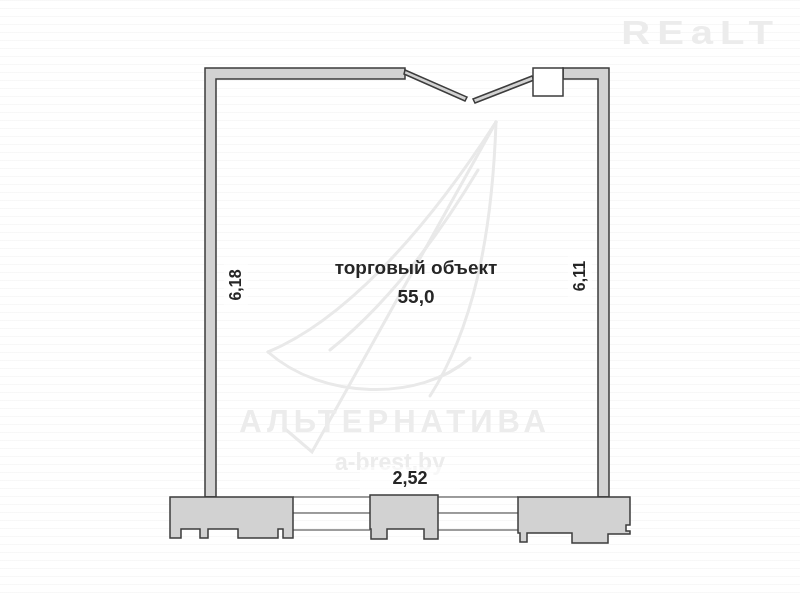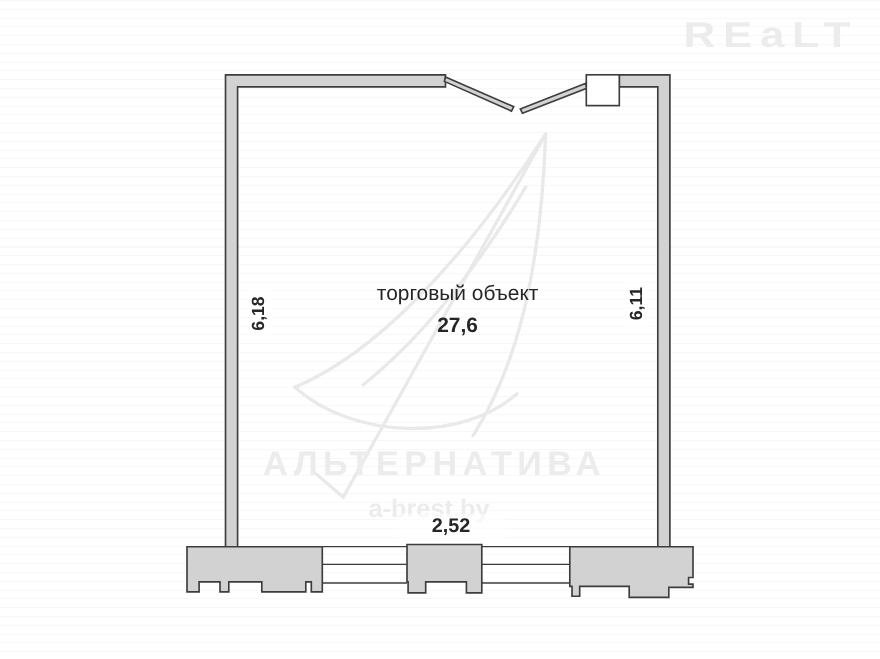--- a/index.html
+++ b/index.html
@@ -28,21 +28,21 @@
     font-size:31px;font-weight:600;letter-spacing:5px;color:#ececec;
     white-space:nowrap;
   }
   .wm-site{
     position:absolute;top:449px;left:0;width:780px;text-align:center;
     font-size:23px;font-weight:600;color:#ececec;
   }
   svg.plan{position:absolute;inset:0;}
   .room-label{
     position:absolute;top:257px;left:266px;width:300px;text-align:center;
-    font-size:19px;font-weight:400;color:#262626;
+    font-size:19px;font-weight:700;color:#262626;
   }
   .room-area{
     position:absolute;top:286px;left:266px;width:300px;text-align:center;
     font-size:19px;font-weight:700;color:#262626;
   }
   .dim{
     position:absolute;font-size:16px;font-weight:700;color:#262626;
     text-align:center;background:rgba(255,255,255,.6);
   }
   .dim-left{left:212px;top:273px;width:48px;height:24px;line-height:24px;transform:rotate(-90deg);}
@@ -90,19 +90,19 @@
       <line x1="438" y1="497" x2="518" y2="497"></line>
       <line x1="438" y1="513" x2="518" y2="513"></line>
       <line x1="438" y1="530" x2="518" y2="530"></line>
     </g>
   </svg>
 
   <div class="wm-name">АЛЬТЕРНАТИВА</div>
   <div class="wm-site">a-brest.by</div>
 
   <div class="room-label">торговый объект</div>
-  <div class="room-area">27,6</div>
+  <div class="room-area">55,0</div>
 
   <div class="dim dim-left">6,18</div>
   <div class="dim dim-right">6,11</div>
   <div class="dim dim-bottom">2,52</div>
 
 </div>
 
 </body></html>

